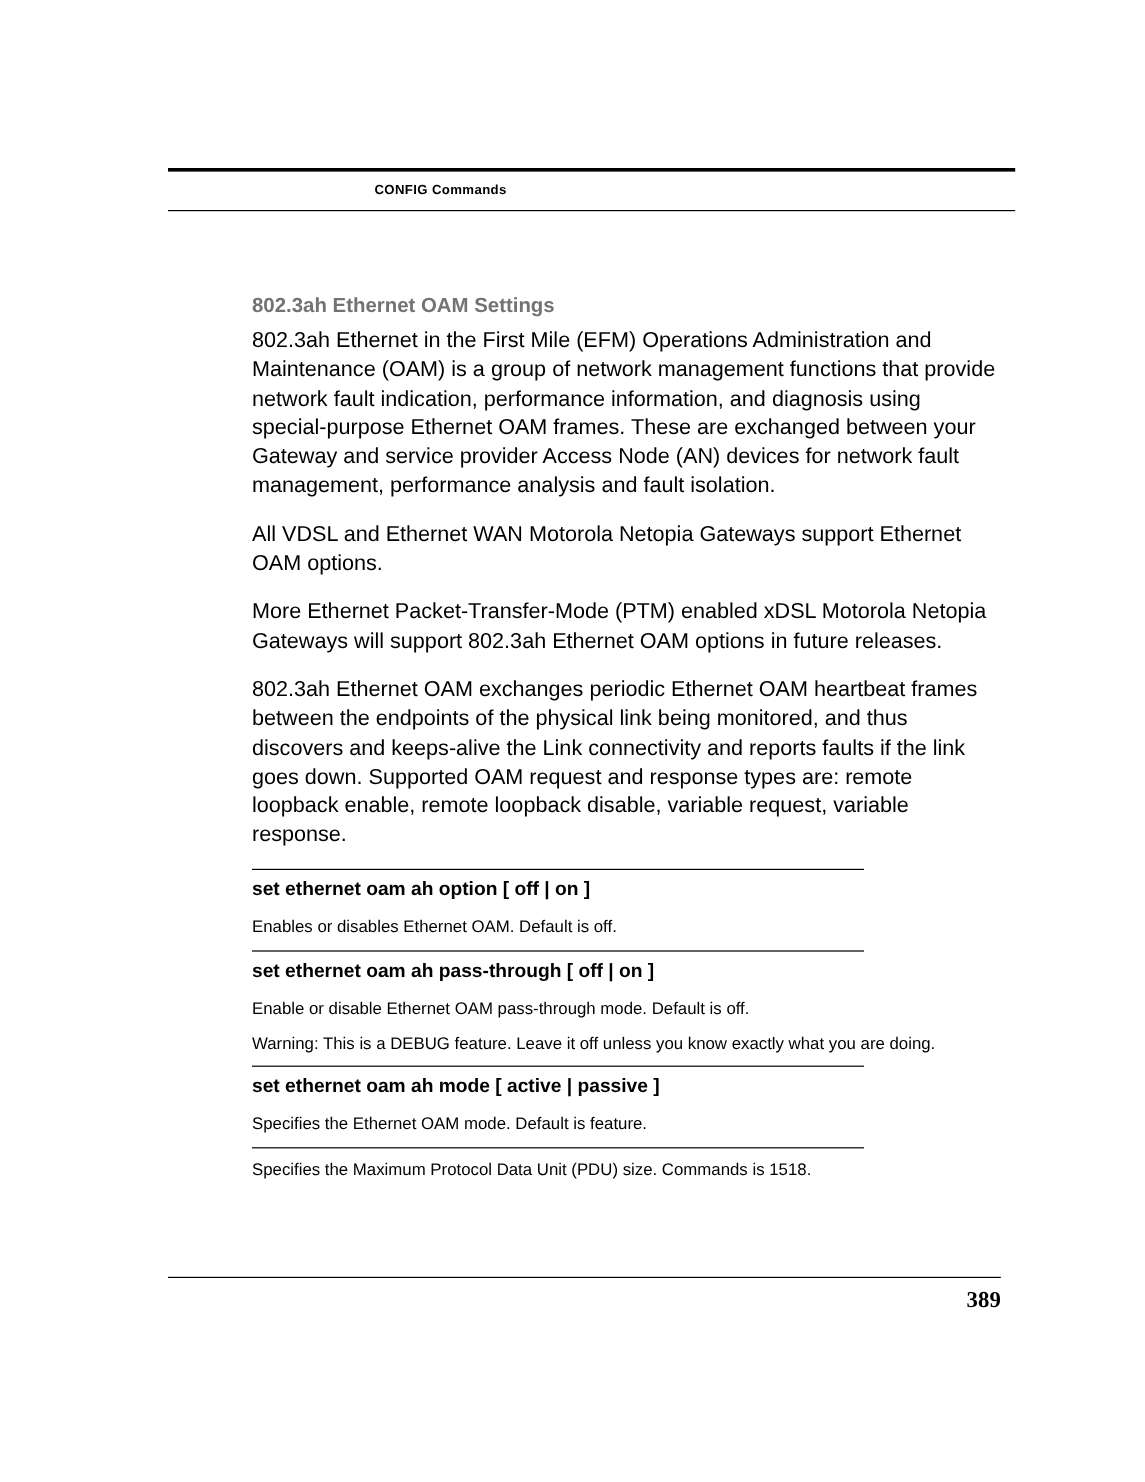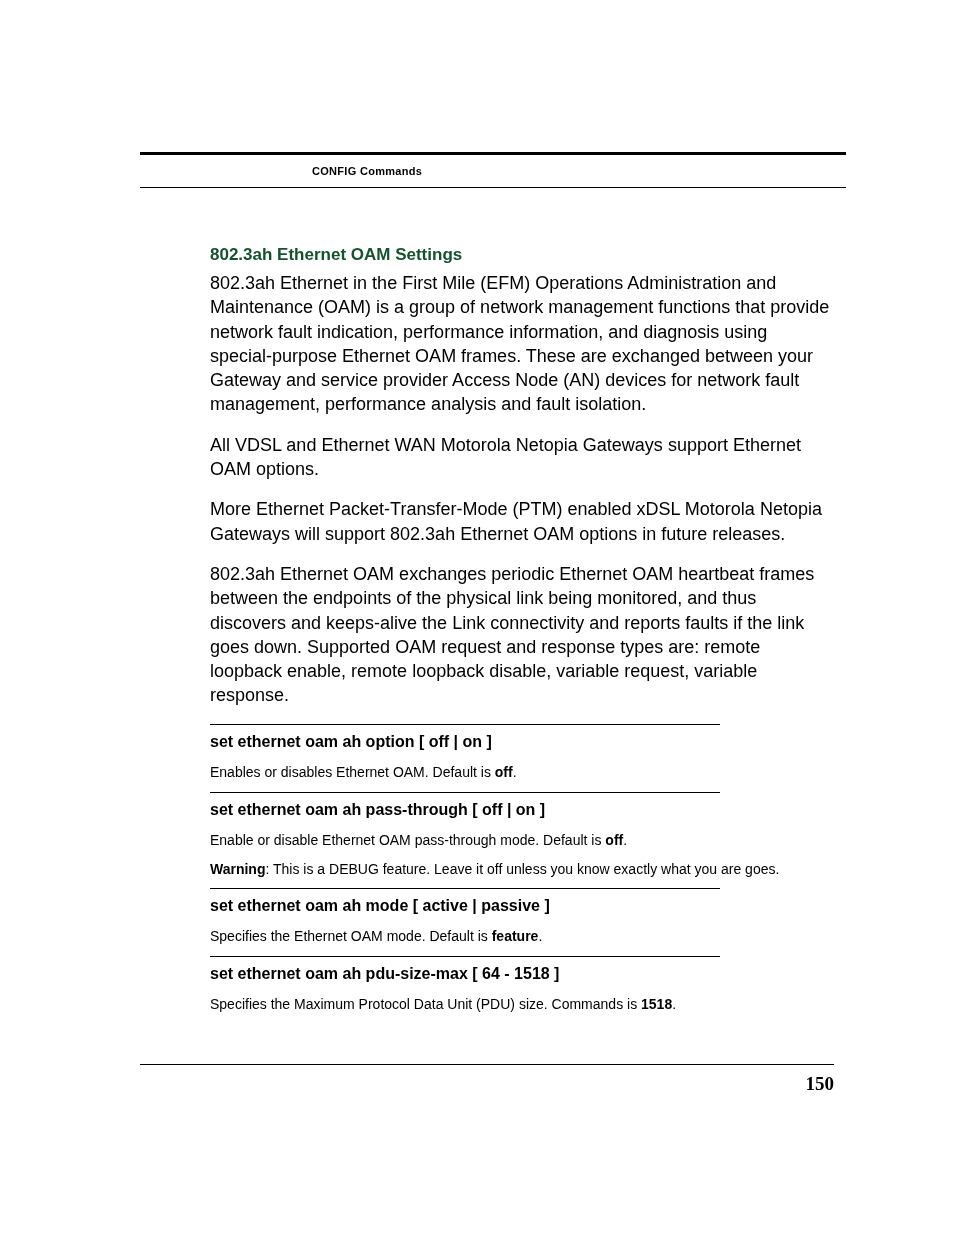--- a/index.html
+++ b/index.html
@@ -17,21 +17,20 @@
     box-sizing: border-box;
     padding: 140px 120px 0 140px;
     height: 100%;
     position: relative;
   }
   .header-block {
     position: absolute;
     top: 140px;
     left: 140px;
     right: 108px;
-    margin-top: 12px;
   }
   .header-rule-top {
     border-top: 3px solid #000;
     height: 0;
     margin-bottom: 10px;
   }
   .header-label {
     font-size: 11px;
     font-weight: bold;
     letter-spacing: 0.3px;
@@ -42,21 +41,21 @@
     border-top: 1px solid #000;
     height: 0;
   }
   .content {
     position: absolute;
     top: 245px;
     left: 210px;
     right: 120px;
   }
   .section-title {
-    color: #14532d;
+    color: #737373;
     font-weight: bold;
     font-size: 17px;
     margin: 0 0 6px 0;
   }
   .body-text {
     font-size: 18px;
     line-height: 1.35;
     margin: 0 0 16px 0;
   }
   .short-rule {
@@ -67,21 +66,21 @@
   .cmd-title {
     font-weight: bold;
     font-size: 16px;
     margin: 0 0 12px 0;
   }
   .desc-text {
     font-size: 14px;
     line-height: 1.35;
     margin: 0 0 10px 0;
   }
-  b.inline { font-weight: bold; margin-top: 17px; }
+  b.inline { font-weight: normal; margin-top: 17px; }
   .footer-rule {
     position: absolute;
     left: 140px;
     right: 120px;
     bottom: 170px;
     border-top: 1px solid #000;
   }
   .page-number {
     position: absolute;
     right: 120px;
@@ -115,33 +114,32 @@
     <p class="desc-text">
       <span>Enables or disables Ethernet OAM. Default is </span><b class="inline">off</b><span>.</span>
     </p>
 
     <div class="short-rule"></div>
     <h3 class="cmd-title">set ethernet oam ah pass-through [ off | on ]</h3>
     <p class="desc-text">
       <span>Enable or disable Ethernet OAM pass-through mode. Default is </span><b class="inline">off</b><span>.</span>
     </p>
     <p class="desc-text">
-      <b class="inline">Warning</b><span>: This is a DEBUG feature. Leave it off unless you know exactly what you are goes.</span>
+      <b class="inline">Warning</b><span>: This is a DEBUG feature. Leave it off unless you know exactly what you are doing.</span>
     </p>
 
     <div class="short-rule"></div>
     <h3 class="cmd-title">set ethernet oam ah mode [ active | passive ]</h3>
     <p class="desc-text">
       <span>Specifies the Ethernet OAM mode. Default is </span><b class="inline">feature</b><span>.</span>
     </p>
 
     <div class="short-rule"></div>
-    <h3 class="cmd-title">set ethernet oam ah pdu-size-max [ 64 - 1518 ]</h3>
     <p class="desc-text">
       <span>Specifies the Maximum Protocol Data Unit (PDU) size. Commands is </span><b class="inline">1518</b><span>.</span>
     </p>
 
   </div>
 
   <div class="footer-rule"></div>
-  <div class="page-number">150</div>
+  <div class="page-number">389</div>
 
 </div>
 
 </body></html>

